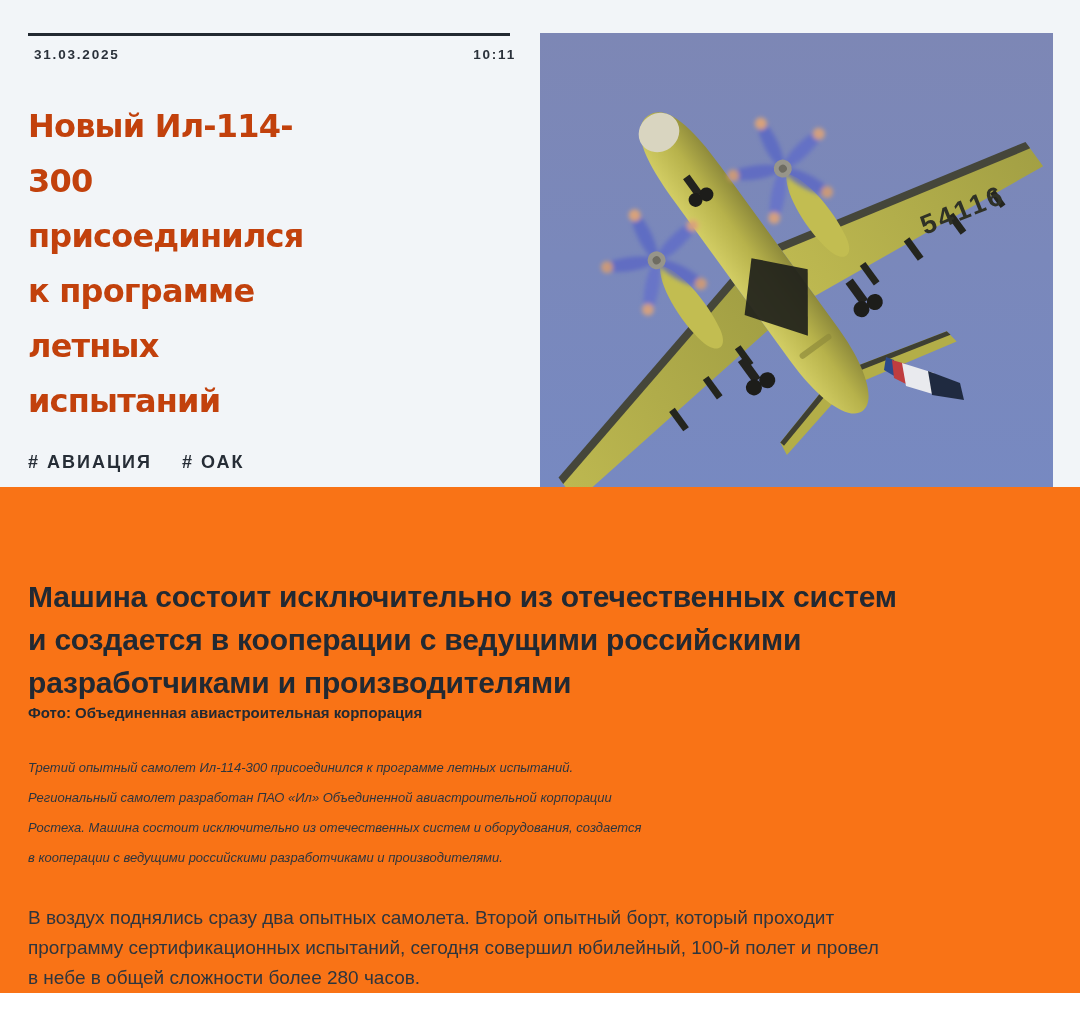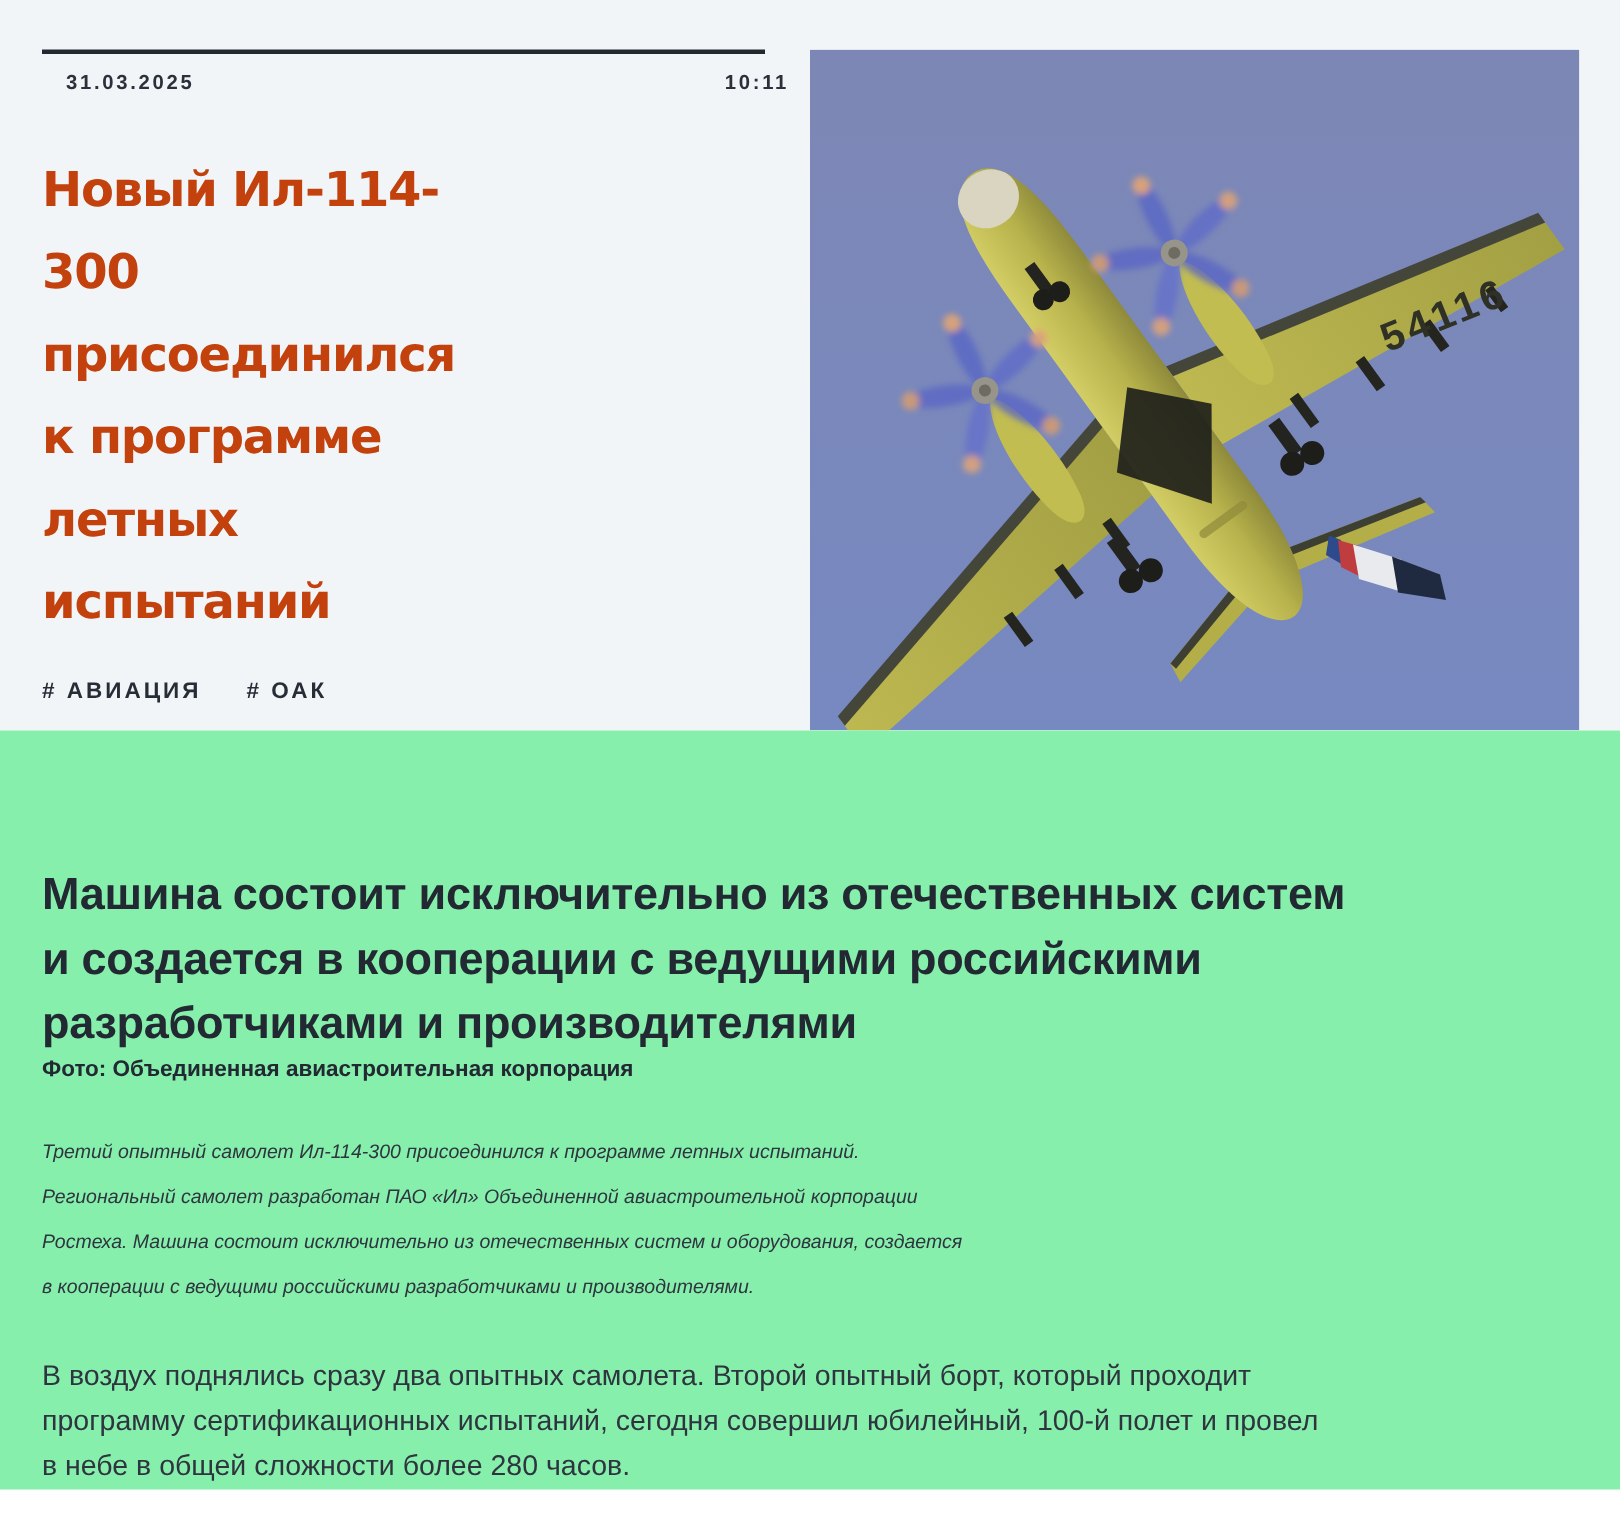--- a/index.html
+++ b/index.html
@@ -2,35 +2,35 @@
 <html><head>
 <meta charset="utf-8">
 <style>
   html,body{margin:0;padding:0;background:#ffffff;}
   body{width:1080px;font-family:"Liberation Sans",sans-serif;-webkit-font-smoothing:antialiased;}
   .page{width:1080px;height:1019px;position:relative;overflow:hidden;background:#ffffff;}
 
   
   .hero{position:relative;width:1080px;height:487px;background:#f2f5f8;}
   .top-rule{position:absolute;left:28px;top:33px;width:482px;height:3px;background:#222931;}
-  .meta{position:absolute;left:44px;top:47px;width:482px;display:flex;justify-content:space-between;
+  .meta{position:absolute;left:34px;top:47px;width:482px;display:flex;justify-content:space-between;
         font-size:13.5px;font-weight:700;letter-spacing:1.8px;color:#2a313a;}
   .headline{position:absolute;left:28px;top:99px;width:495px;margin:0;
         font-family:"DejaVu Sans","Liberation Sans",sans-serif;
         font-size:32px;line-height:55px;font-weight:700;letter-spacing:-0.8px;
         color:#c2410c;white-space:pre-line;}
   .tags{position:absolute;left:28px;top:452px;display:flex;gap:30px;}
-  .tag{font-size:15px;font-weight:700;letter-spacing:2px;color:#262d36;text-decoration:none;cursor:pointer;}
+  .tag{font-size:18px;font-weight:700;letter-spacing:2px;color:#262d36;text-decoration:none;cursor:pointer;}
 
   
   .photo{position:absolute;left:540px;top:33px;width:513px;height:454px;margin:0;overflow:hidden;}
   .photo svg{display:block;}
 
   
-  .article{position:relative;padding:88px 28px 0 28px;background:#86efac;}
+  .article{position:relative;padding:88px 28px 0 28px;background:#f97316;}
   .deck{margin:0;width:1010px;font-size:30px;line-height:43px;font-weight:700;
         letter-spacing:-0.2px;color:#222932;white-space:pre-line;}
   .credit{font-size:15px;font-weight:700;color:#222932;}
   .lead{margin:32px 0 0 0;width:1020px;font-size:13px;line-height:30px;font-style:italic;
         color:#2e353e;white-space:pre-line;}
   .bodytext{margin:30px 0 16px 0;width:1020px;font-size:19px;line-height:30px;
         color:#2e353e;white-space:pre-line;}
 </style>
 </head>
 <body>

